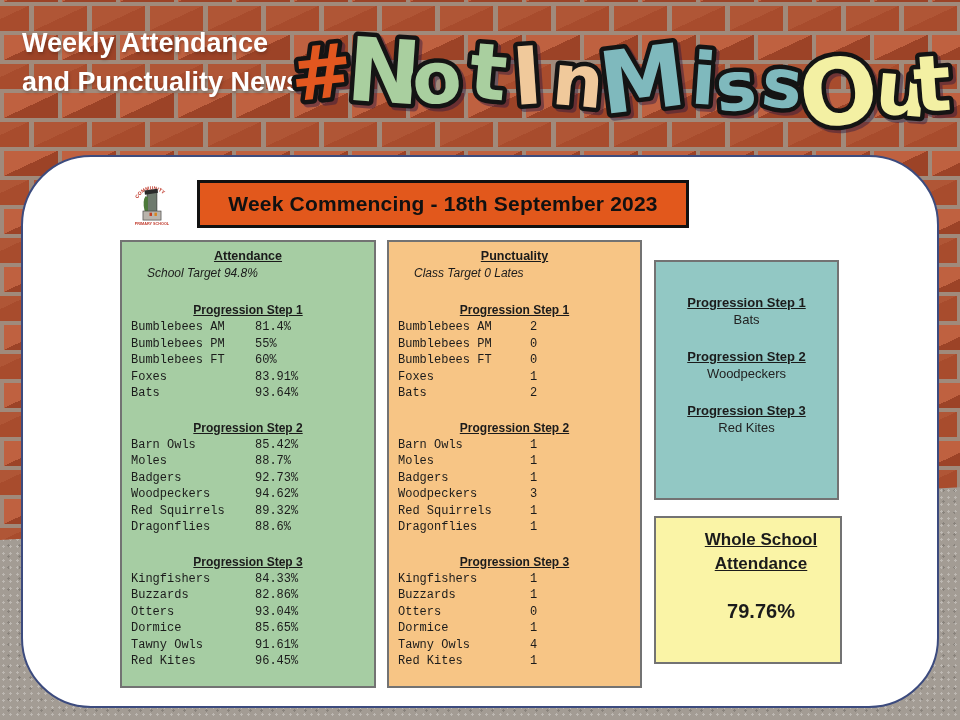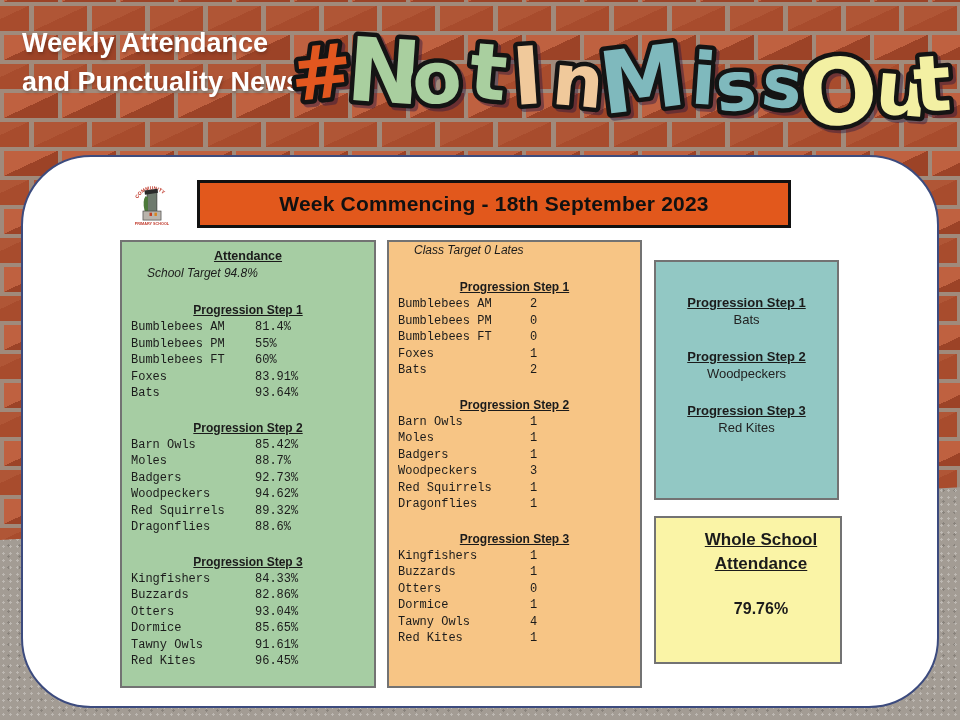--- a/index.html
+++ b/index.html
@@ -46,21 +46,21 @@
   }
   
   .card {
     position: absolute; left: 21px; top: 155px; width: 918px; height: 553px;
     background: #ffffff; border: 2px solid #3c4b7e; border-radius: 70px;
   }
   
   .crest { position: absolute; left: 129px; top: 176px; width: 46px; height: 52px; }
   
   .banner {
-    position: absolute; left: 197px; top: 180px; width: 594px; height: 48px;
+    position: absolute; left: 197px; top: 180px; width: 492px; height: 48px;
     background: #e2581c; border: 3px solid #111111;
     display: flex; align-items: center; justify-content: center;
     font-size: 21px; font-weight: bold; color: #111111; letter-spacing: .2px;
   }
   
   .panel { position: absolute; border: 2px solid #737373; font-size: 12px; }
   .panel-att   { left: 120px; top: 240px; width: 256px; height: 448px; background: #a6cda3; }
   .panel-punc  { left: 387px; top: 240px; width: 255px; height: 448px; background: #f7c585; }
   .panel-congr { left: 654px; top: 260px; width: 185px; height: 240px; background: #92c8c4; text-align: center; }
   .panel-whole { left: 654px; top: 516px; width: 188px; height: 148px; background: #faf4a6; text-align: center; padding-left: 26px; }
@@ -71,21 +71,21 @@
   .trow { display: flex; padding-left: 9px; line-height: 16.5px; font-family: Liberation Mono, monospace; }
   .trow .lbl { width: 124px; }
   .panel-punc .trow .lbl { width: 132px; }
   
   .congr-title { font-weight: bold; text-decoration: underline; font-size: 21px; line-height: 25px; margin-top: 8px; }
   .winner-step { font-weight: bold; text-decoration: underline; font-size: 13px; line-height: 17px; }
   .winner-name { font-size: 13px; line-height: 18px; color: #222; }
   .wgap1 { margin-top: 32px; } .wgap { margin-top: 19px; }
   
   .whole-title { font-weight: bold; text-decoration: underline; font-size: 17px; line-height: 24px; margin-top: 10px; }
-  .whole-value { font-weight: bold; font-size: 16px; margin-top: 24px; }
+  .whole-value { font-weight: bold; font-size: 20px; margin-top: 24px; }
 </style>
 </head>
 <body>
 
 <div class="stage">
 
   <div class="brick-bg"></div>
   <div class="pavement"></div>
 
   <div class="masthead">
@@ -206,20 +206,21 @@
         <span class="lbl">Tawny Owls</span>
         <span class="val">91.61%</span>
       </div>
     <div class="trow">
         <span class="lbl">Red Kites</span>
         <span class="val">96.45%</span>
       </div>
   </div>
 
   <div class="panel panel-punc">
+    <div class="ptitle">Punctuality</div>
     <div class="psub">Class Target 0 Lates</div>
 
     <div class="sechead gap1">Progression Step 1</div>
     <div class="trow">
         <span class="lbl">Bumblebees AM</span>
         <span class="val">2</span>
       </div>
     <div class="trow">
         <span class="lbl">Bumblebees PM</span>
         <span class="val">0</span>

